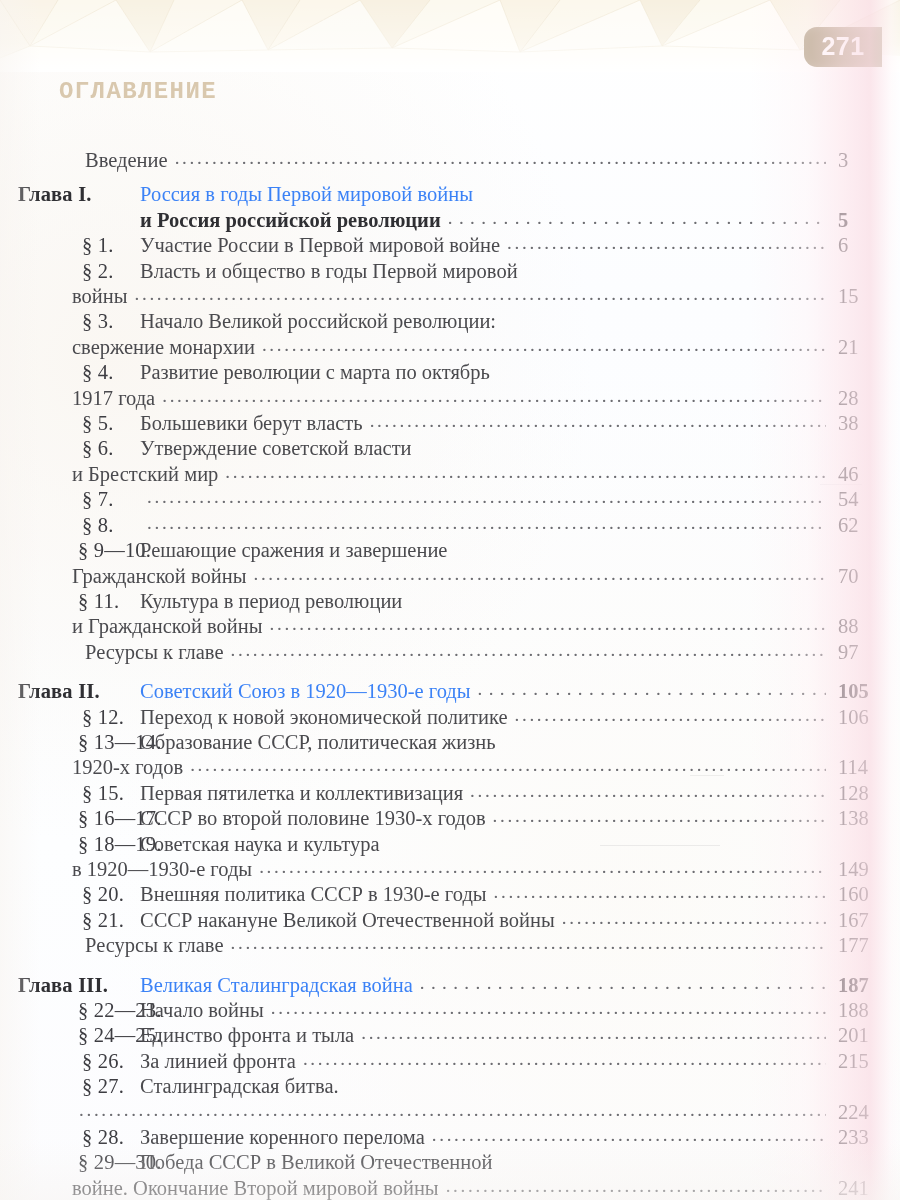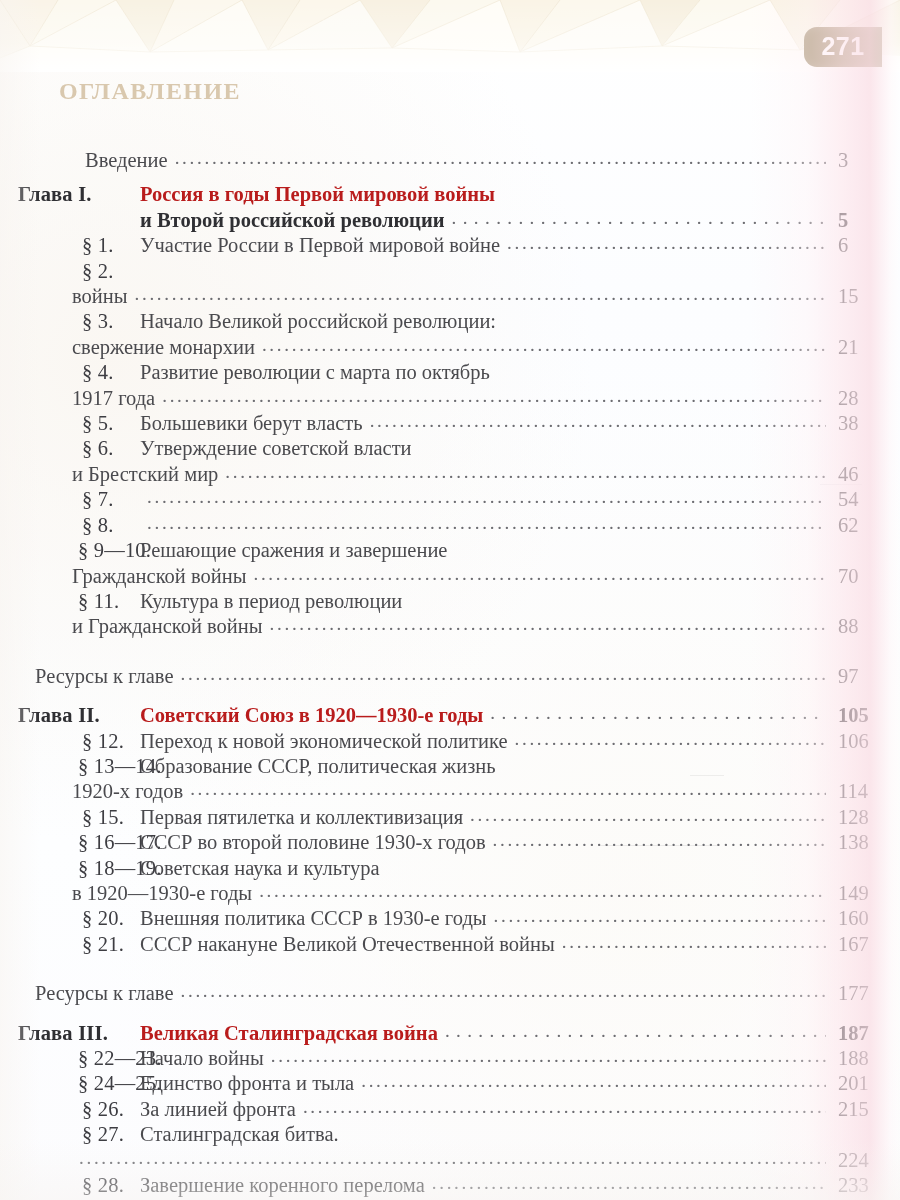--- a/index.html
+++ b/index.html
@@ -94,21 +94,21 @@
     letter-spacing: .5px;
     line-height: 1;
     padding-bottom: 2px;
   }
 
   
   #toc-title {
     position: absolute;
     left: 59px;
     top: 78px;
-    font-family: Liberation Serif, serif;
+    font-family: Liberation Mono, monospace;
     font-weight: 700;
     font-size: 24px;
     letter-spacing: 1.4px;
     color: #d9c8ae;
   }
 
   
   #toc {
     position: absolute;
     left: 0;
@@ -161,24 +161,24 @@
     padding-left: 6px;
     color: #4a4a4e;
     font-size: 20.5px;
   }
   .pg.bold { font-weight: 700; color: #2f2f33; }
 
   
   .r-intro   { padding-left: 85px; }
   .r-chapter { padding-left: 18px; }
   .r-chapter .gutter { width: 122px; }
-  .r-chapter .label  { font-weight: 700; color: #b91c1c; }
+  .r-chapter .label  { font-weight: 400; color: #3b82f6; }
   .r-sec     { padding-left: 82px; }
   .r-sec .gutter { font-weight: 400; color: #3d3d42; }
-  .r-res     { padding-left: 35px; margin-top: 24px; }
+  .r-res     { padding-left: 85px; }
 
   
   .r-cont    { padding-left: 72px; }
   .r-chapcont{ padding-left: 140px; }
   .r-chapcont .label { font-weight: 700; color: #2f2f33; }
 
   
   .sn      { display: inline-block; width: 58px; }
   .sn.wide { width: 58px; }
 
@@ -264,34 +264,35 @@
 
     <div class="spacer-sm"></div>
 
     <div class="row r-chapter">
       <span class="gutter">Глава I.</span>
       <span class="label">Россия в годы Первой мировой войны</span>
       <span class="dots none"></span>
       <span class="pg"></span>
     </div>
     <div class="row r-chapcont">
-      <span class="label">и Второй российской революции</span>
+      <span class="label">и Россия российской революции</span>
       <span class="dots wide"></span>
       <span class="pg bold">5</span>
     </div>
 
     <div class="row r-sec">
       <span class="gutter sn">§ 1.</span>
       <span class="label">Участие России в Первой мировой войне</span>
       <span class="dots"></span>
       <span class="pg">6</span>
     </div>
 
     <div class="row r-sec">
       <span class="gutter sn">§ 2.</span>
+      <span class="label">Власть и общество в годы Первой мировой</span>
       <span class="dots none"></span>
       <span class="pg"></span>
     </div>
     <div class="row r-cont">
       <span class="label">войны</span>
       <span class="dots"></span>
       <span class="pg">15</span>
     </div>
 
     <div class="row r-sec">

